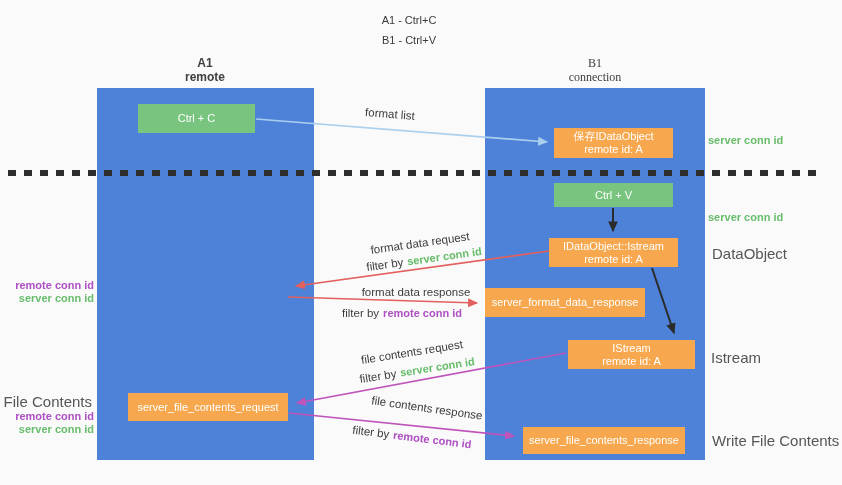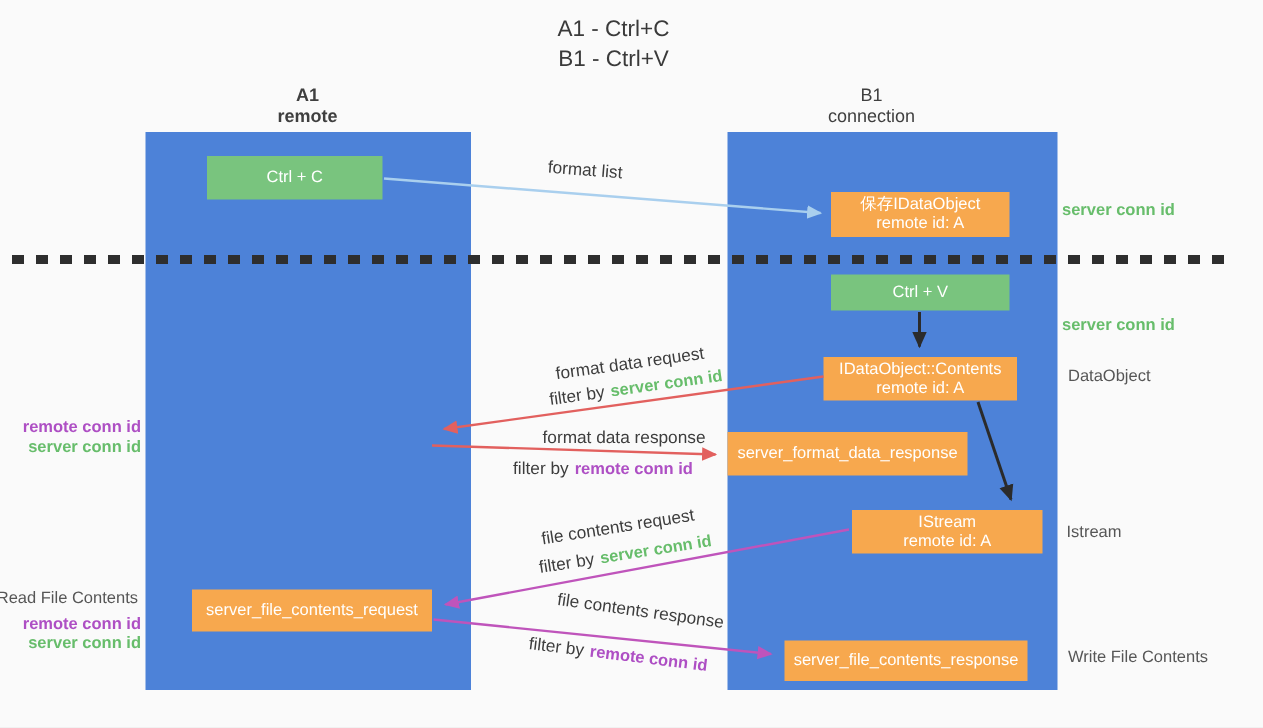--- a/index.html
+++ b/index.html
@@ -4,32 +4,32 @@
 <style>
   * { margin:0; padding:0; box-sizing:border-box; }
   html,body { background:#e9e9e9; }
   #canvas {
     position:relative; width:842px; height:485px; overflow:hidden;
     background:var(--bg,#fafafa);
     font-family:"Liberation Sans", sans-serif;
     color:var(--text-dark,#3d3d3d);
   }
   .title { position:absolute; left:309px; top:10px; width:200px; text-align:center;
-           font-size:15px; line-height:20px; color:#3a3a3a; }
+           font-size:11px; line-height:20px; color:#3a3a3a; }
   .lane { position:absolute; background:var(--lane-blue,#4d82d8); }
   .lane-header { position:absolute; text-align:center; font-size:12px; line-height:14px; color:#3f3f3f; }
   .dotted { position:absolute; left:8px; top:170px; width:815px; height:6px;
             background:repeating-linear-gradient(90deg, var(--dotted-line,#2e2e2e) 0 8px, transparent 8px 16px); }
   .node { position:absolute; display:flex; flex-direction:column; align-items:center;
           justify-content:center; color:#fff; font-size:11px; line-height:13px;
           text-align:center; white-space:nowrap; }
   .node.green  { background:var(--box-green,#79c47e); }
   .node.orange { background:var(--box-orange,#f7a84e); }
   .flow-label { position:absolute; white-space:nowrap; font-size:11.5px; color:var(--text-dark,#3d3d3d); }
-  .side-label { position:absolute; white-space:nowrap; font-size:11px; color:var(--text-gray,#565656); }
+  .side-label { position:absolute; white-space:nowrap; font-size:15px; color:var(--text-gray,#565656); }
   .side-label.alignr { text-align:right; }
   .key-green  { color:var(--text-green,#67bd6b);  font-weight:bold; font-size:11px; }
   .key-purple { color:var(--text-purple,#ae4fc4); font-weight:bold; font-size:11px; }
   .filter .key-green, .filter .key-purple { margin-left:4px; }
   svg.arrows { position:absolute; left:0; top:0; pointer-events:none; }
   .ln-lblue   { stroke:var(--arrow-lightblue,#a9cfee); stroke-width:1.6; }
   .ln-red     { stroke:var(--arrow-red,#e2605e);       stroke-width:1.6; }
   .ln-magenta { stroke:var(--arrow-magenta,#bf54bb);   stroke-width:1.6; }
   .ln-black   { stroke:var(--arrow-black,#2b2b2b);     stroke-width:2; }
   .mk-lblue   { fill:var(--arrow-lightblue,#a9cfee); }
@@ -44,21 +44,21 @@
 
   <div class="title">
     <div>A1 - Ctrl+C</div>
     <div>B1 - Ctrl+V</div>
   </div>
 
   <div class="lane-header" style="left:155px; top:56px; width:100px;font-weight:bold;">
     <div>A1</div>
     <div>remote</div>
   </div>
-  <div class="lane-header" style="left:531px; top:56px; width:100px;">
+  <div class="lane-header" style="left:545px; top:56px; width:100px;font-family:Liberation Serif, serif;">
     <div>B1</div>
     <div>connection</div>
   </div>
 
   <div class="lane" style="left:97px;  top:88px; width:217px; height:372px;"></div>
   <div class="lane" style="left:485px; top:88px; width:220px; height:372px;"></div>
 
   <div class="dotted"></div>
 
   <div class="node green" style="left:138px; top:104px; width:117px; height:29px;">
@@ -68,21 +68,21 @@
   <div class="node orange" style="left:554px; top:128px; width:119px; height:30px;">
     <div>保存IDataObject</div>
     <div>remote id: A</div>
   </div>
 
   <div class="node green" style="left:554px; top:183px; width:119px; height:24px;">
     <div>Ctrl + V</div>
   </div>
 
   <div class="node orange" style="left:549px; top:238px; width:129px; height:29px;">
-    <div>IDataObject::Contents</div>
+    <div>IDataObject::Istream</div>
     <div>remote id: A</div>
   </div>
 
 
   <div class="node orange" style="left:485px; top:288px; width:160px; height:29px;">
     <div>server_format_data_response</div>
   </div>
 
   <div class="node orange" style="left:568px; top:340px; width:127px; height:29px;">
     <div>IStream</div>

